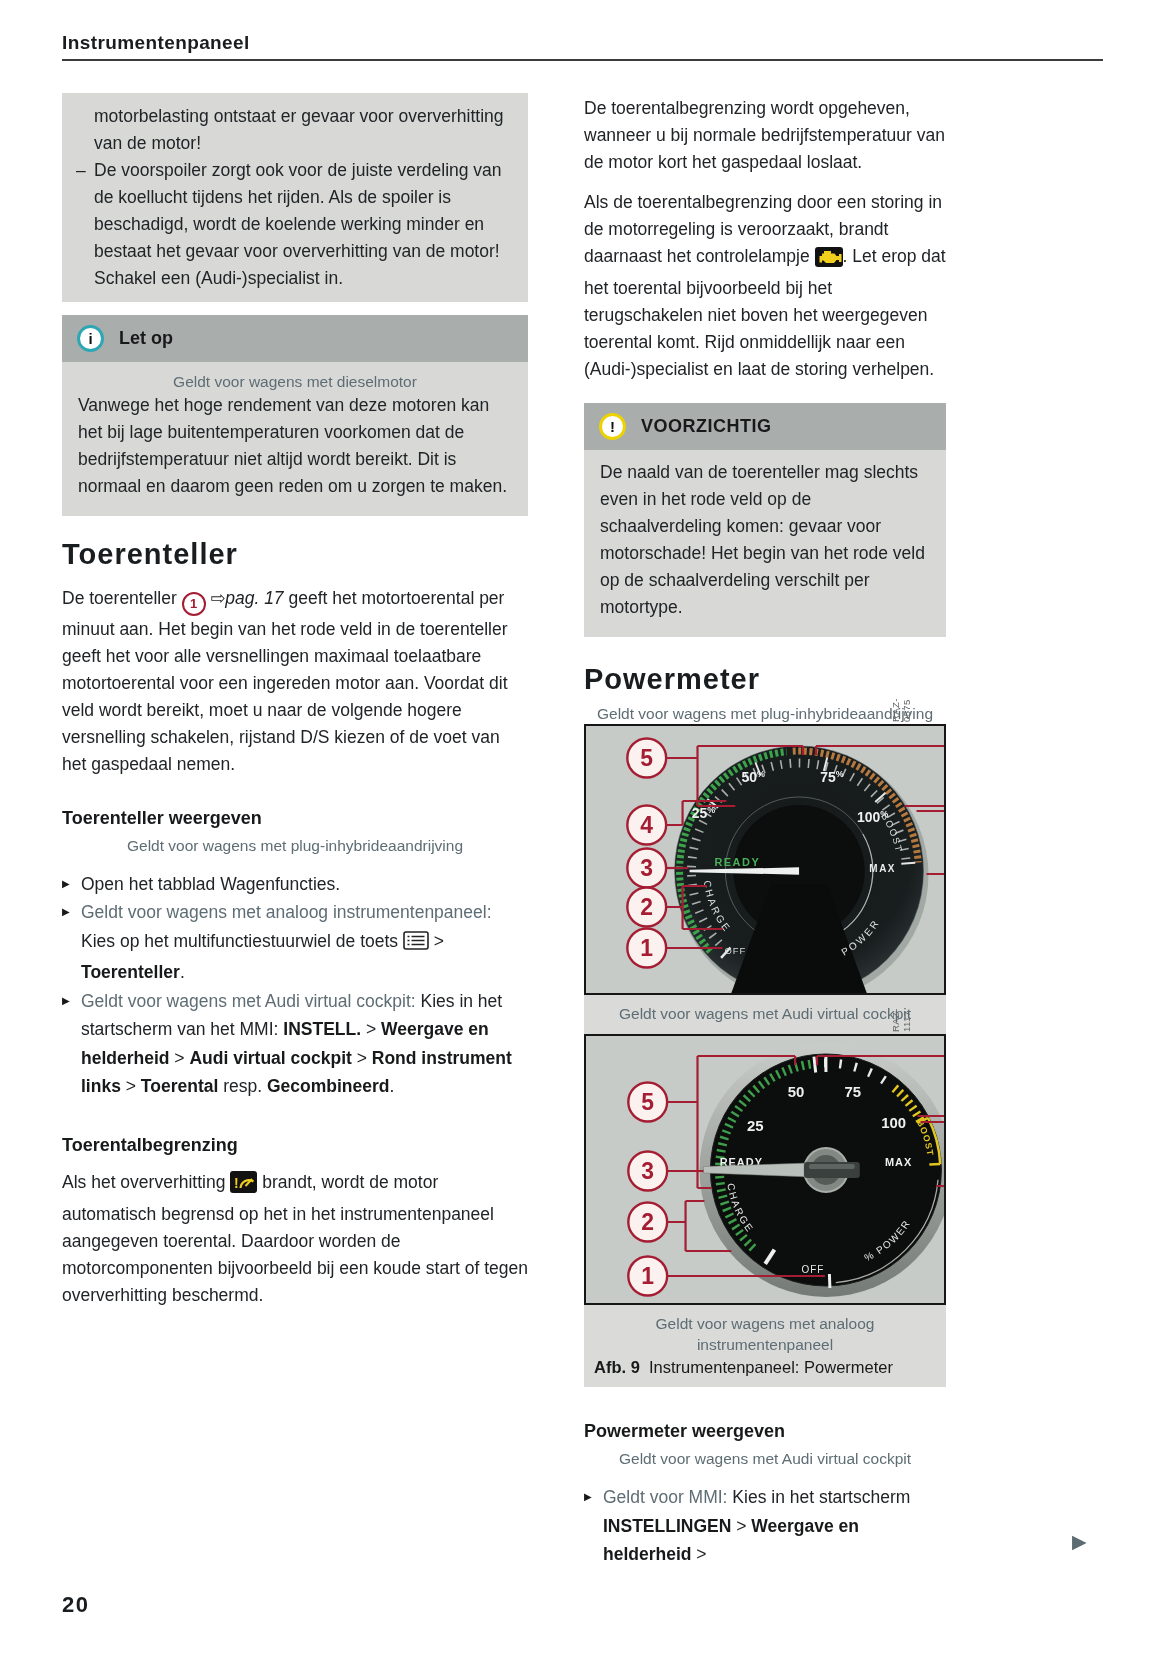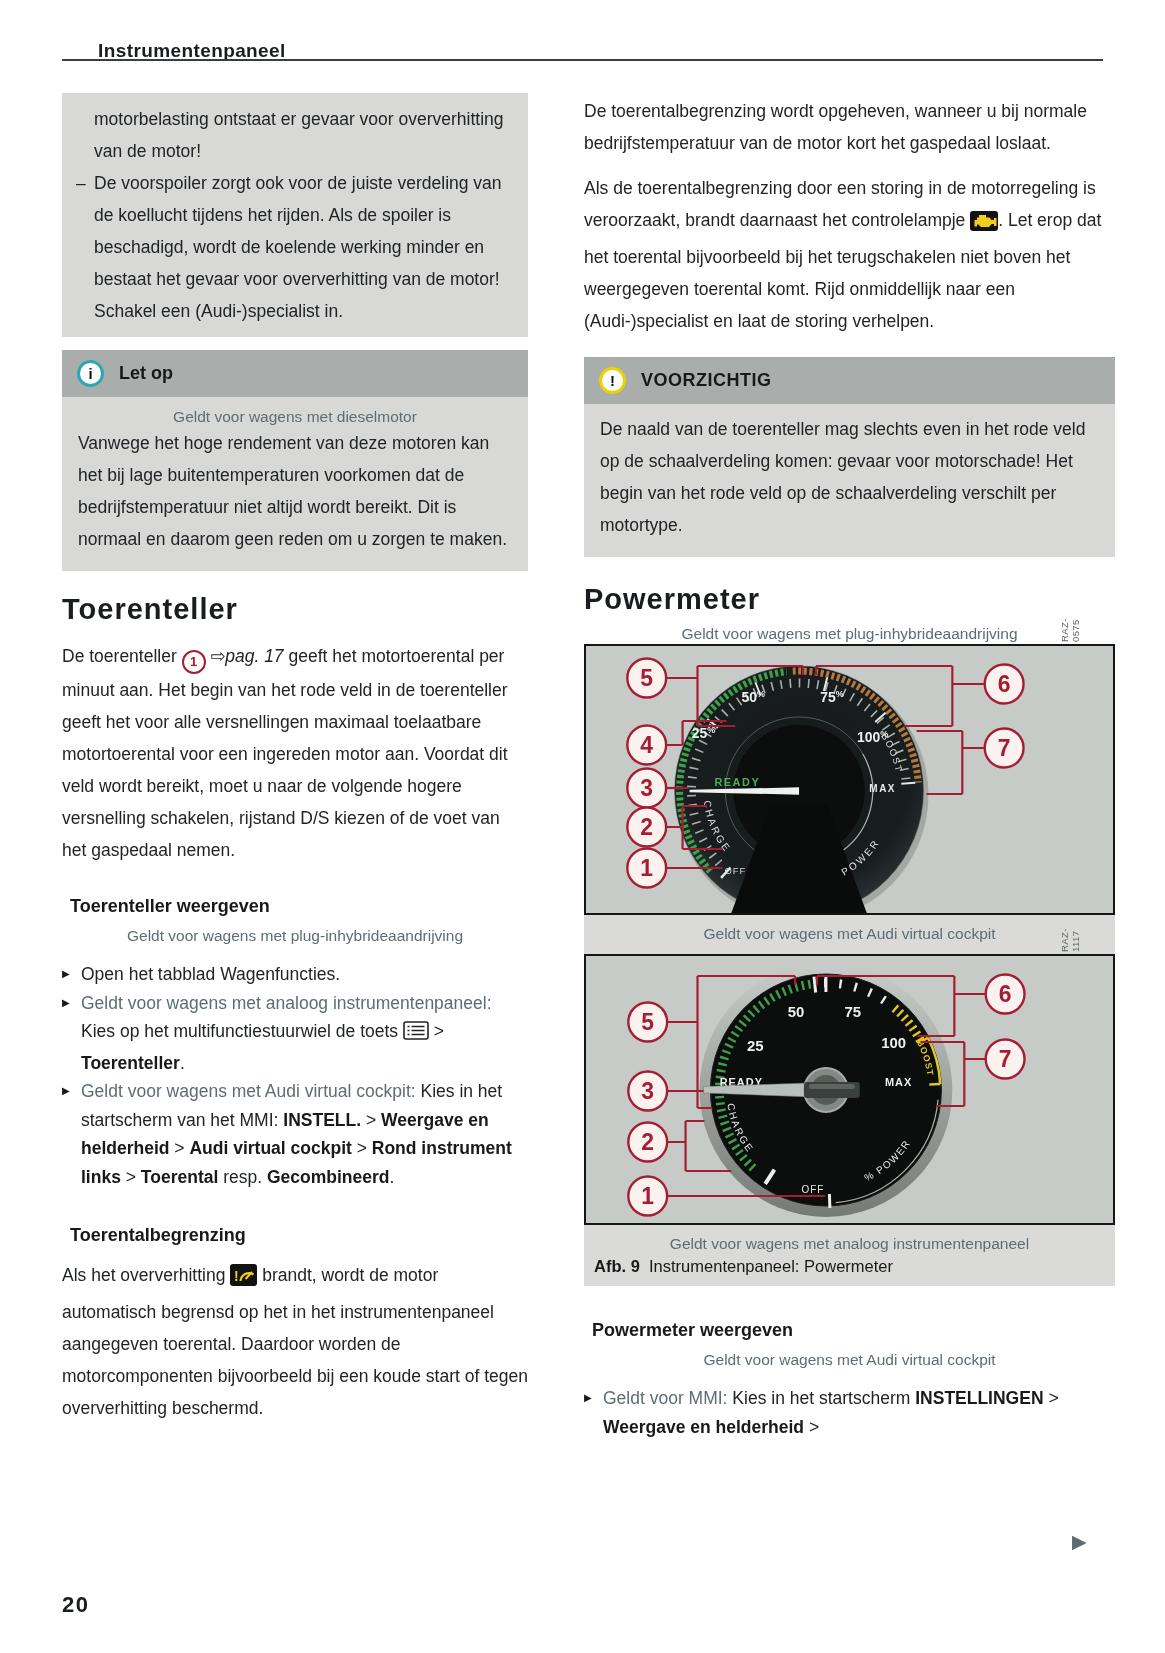--- a/index.html
+++ b/index.html
@@ -1,43 +1,43 @@
 <!DOCTYPE html>
 <html><head>
 <meta charset="utf-8">
 <style>
   html,body{margin:0;padding:0;}
   body{width:1165px;height:1653px;background:#ffffff;position:relative;
        font-family:"Liberation Sans","DejaVu Sans",sans-serif;color:#212427;}
-  .pagehead{position:absolute;left:62px;top:40px;font-size:19px;font-weight:bold;letter-spacing:.4px;color:#1a1d1f;margin-left:36px;}
+  .pagehead{position:absolute;left:62px;top:32px;font-size:19px;font-weight:bold;letter-spacing:.4px;color:#1a1d1f;}
   .rule{position:absolute;left:62px;top:59px;width:1041px;height:1.5px;background:#3a3d3c;}
   .col{position:absolute;top:93px;}
   .col-left{left:62px;width:466px;}
-  .col-right{left:584px;top:95px;width:531px;}
+  .col-right{left:584px;top:95px;width:362px;}
   p{margin:0;}
-  .body{font-size:17.5px;line-height:32px;color:#212427;}
+  .body{font-size:17.5px;line-height:27px;color:#212427;}
   .graybox{background:#d8d9d7;padding:10px 14px;}
   .indent{padding-left:18px;}
   .dash-item{padding-left:18px;}
   .dash{display:inline-block;width:18px;margin-left:-18px;}
   .note-box{margin-top:13px;}
   .note-head{background:#a9aeac;display:flex;align-items:center;gap:15px;height:47px;padding:0 15px;}
   .icon-circle{width:27px;height:27px;border-radius:50%;background:#fff;display:flex;align-items:center;justify-content:center;
                font-weight:bold;font-size:15px;color:#101010;box-sizing:border-box;flex:0 0 auto;}
   .info-ring{border:3.5px solid #2ea7b4;}
   .warn-ring{border:3.5px solid #eed200;}
   .note-title{font-weight:bold;font-size:18px;color:#17191a;}
   .caution-title{letter-spacing:.5px;}
   .note-body{background:#d8d9d7;padding:9px 16px 16px;}
   .applies{color:#5e6d74;font-size:15.5px;line-height:21px;text-align:center;}
   .mt6{margin-top:6px;}.mt7{margin-top:7px;}.mt13{margin-top:13px;}.mt14{margin-top:14px;}
   .big{font-size:29px;font-weight:bold;letter-spacing:1px;color:#1a1d1f;margin:0;}
   .h-toerenteller{margin-top:22px;}
   .h-powermeter{margin-top:26px;}
-  h3{font-size:18px;margin:8px;color:#17191a;}
+  h3{font-size:18px;margin:0;color:#17191a;}
   .h3a{margin-top:30px;}.h3b{margin-top:34px;}
   .bullets{list-style:none;margin:14px 0 0;padding:0;}
   .bullets li{position:relative;padding-left:19px;font-size:17.5px;line-height:28.5px;}
   .marker{position:absolute;left:0;top:0;font-size:10px;line-height:28.5px;color:#17191a;}
   .gray{color:#5e6d74;}
   b{color:#17191a;}
   .refnum{display:inline-flex;width:20px;height:20px;border:2px solid #a51d33;border-radius:50%;color:#a51d33;
           font-weight:bold;font-size:13px;align-items:center;justify-content:center;vertical-align:-4px;}
   .refpage{font-style:italic;}
   .lamp{display:inline-block;vertical-align:-5px;}

